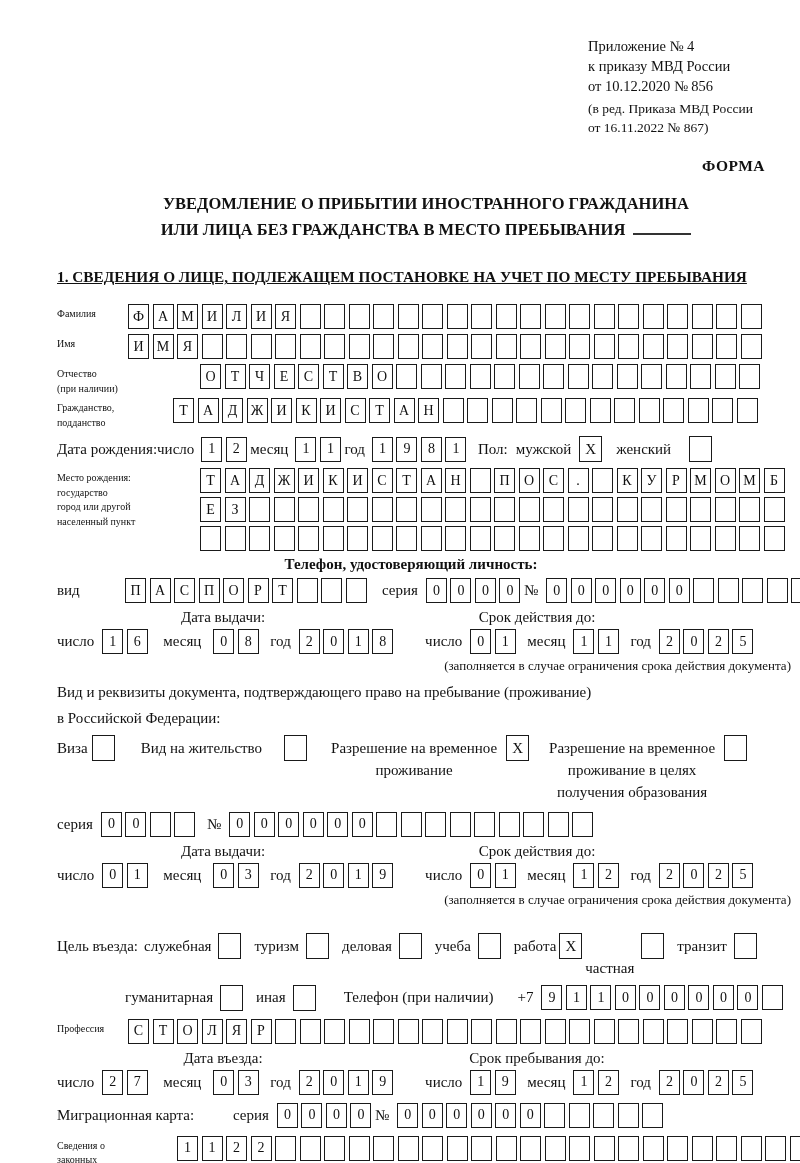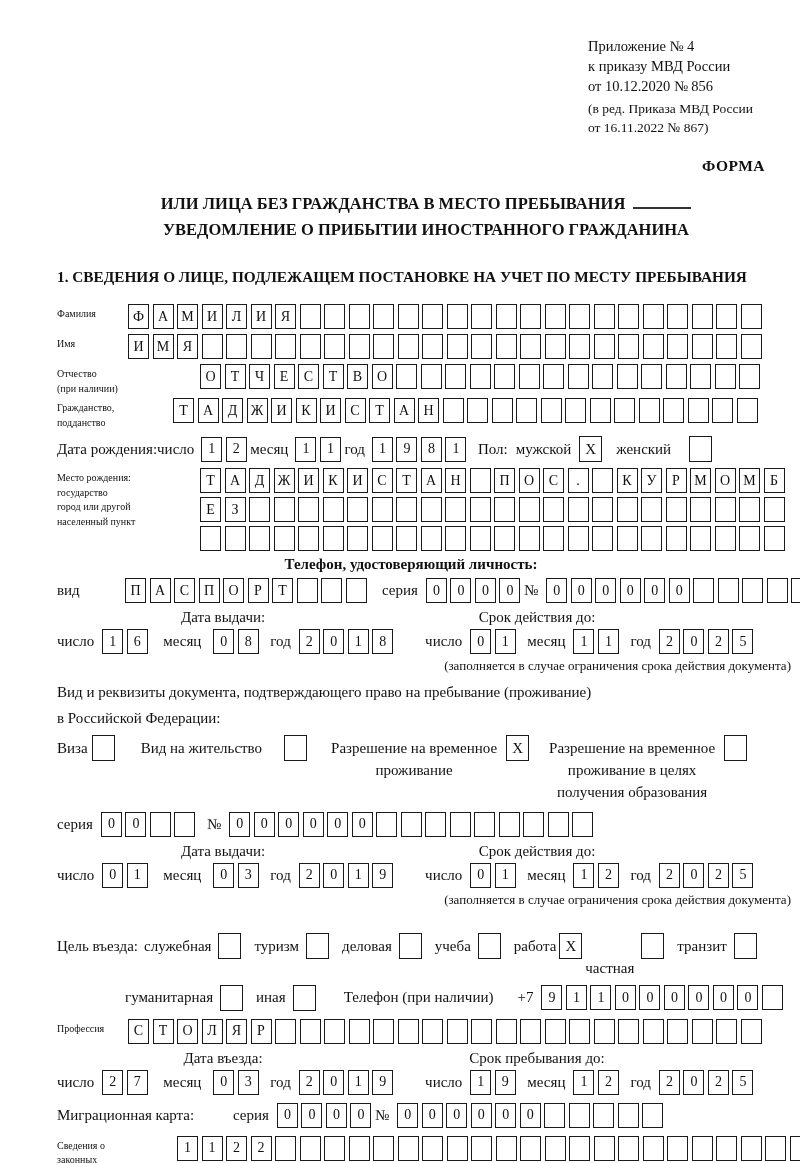--- a/index.html
+++ b/index.html
@@ -8,21 +8,21 @@
   .page { padding:36px 5px 0 57px; width:800px; }
 
   
   .appendix { width:195px; margin-left:auto; margin-right:12px; font-size:14.5px; line-height:1.38; }
   .appendix .amend { font-size:13.5px; margin-top:4px; }
   .forma { text-align:right; margin:20px 30px 0 0; font-weight:bold; font-size:15.5px; letter-spacing:.5px; }
 
   
   .title { text-align:center; font-weight:bold; font-size:16.5px; line-height:1.55; margin-top:16px; }
   .title-underline { display:inline-block; width:58px; border-bottom:2.2px solid #333; height:14px; margin-left:8px; }
-  .section-heading { font-weight:bold; font-size:15.3px; margin-top:26px; margin-bottom:18px; }
+  .section-heading { font-weight:bold; font-size:15.3px; margin-top:26px; margin-bottom:18px;text-decoration:underline; }
 
   
   .frow { display:flex; align-items:flex-start; margin-bottom:5px; }
   .flabel { font-size:10px; line-height:1.45; padding-top:3px; }
   .lw71  { flex:0 0 71px; }
   .lw116 { flex:0 0 116px; }
   .lw143 { flex:0 0 143px; }
   .cellrow { display:inline-flex; flex-wrap:nowrap; }
   .cell { display:inline-flex; width:21px; height:25px; border:1.5px solid #1a1a1a; margin-right:3.5px;
           align-items:center; justify-content:center; font-size:14px; flex:0 0 auto; }
@@ -75,22 +75,22 @@
   <div class="appendix">
     <div>Приложение № 4</div>
     <div>к приказу МВД России</div>
     <div>от 10.12.2020 № 856</div>
     <div class="amend">(в ред. Приказа МВД России</div>
     <div class="amend" style="margin-top:0">от 16.11.2022 № 867)</div>
   </div>
   <div class="forma">ФОРМА</div>
 
   <div class="title">
+    <div>УВЕДОМЛЕНИЕ О ПРИБЫТИИ ИНОСТРАННОГО ГРАЖДАНИНА</div>
     <div><span>ИЛИ ЛИЦА БЕЗ ГРАЖДАНСТВА В МЕСТО ПРЕБЫВАНИЯ</span><span class="title-underline"></span></div>
-    <div>УВЕДОМЛЕНИЕ О ПРИБЫТИИ ИНОСТРАННОГО ГРАЖДАНИНА</div>
   </div>
 
   <div class="section-heading">1. СВЕДЕНИЯ О ЛИЦЕ, ПОДЛЕЖАЩЕМ ПОСТАНОВКЕ НА УЧЕТ ПО МЕСТУ ПРЕБЫВАНИЯ</div>
 
   <div class="frow">
     <div class="flabel lw71">Фамилия</div>
     <div class="cellrow">
         <span class="cell">Ф</span>
         <span class="cell">А</span>
         <span class="cell">М</span>

